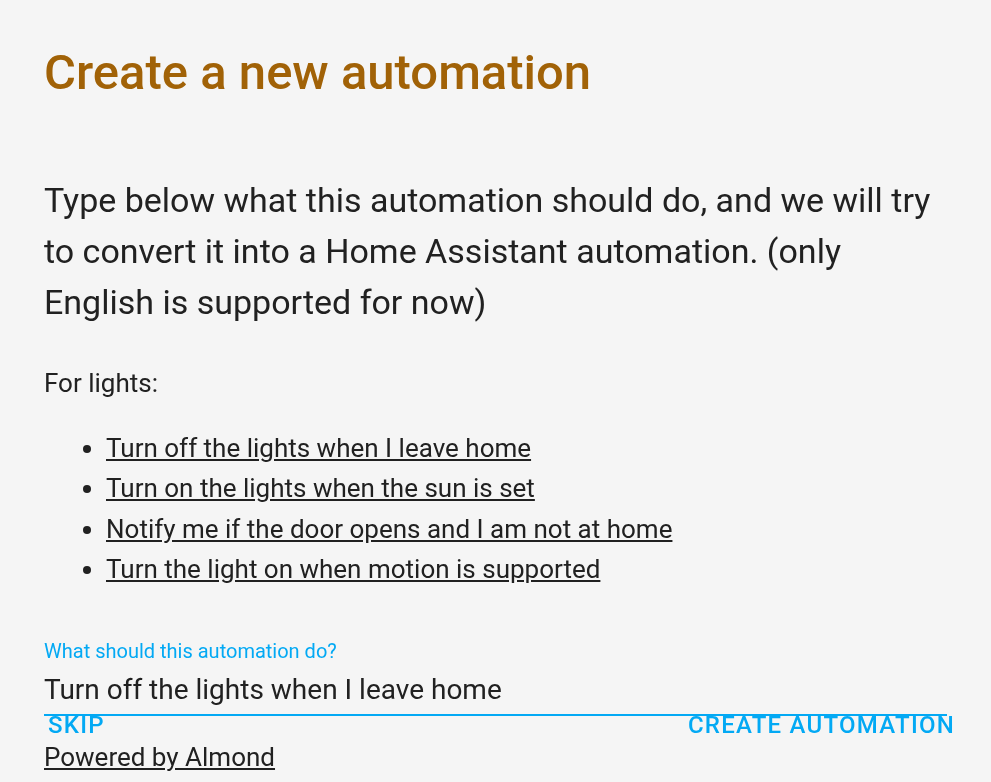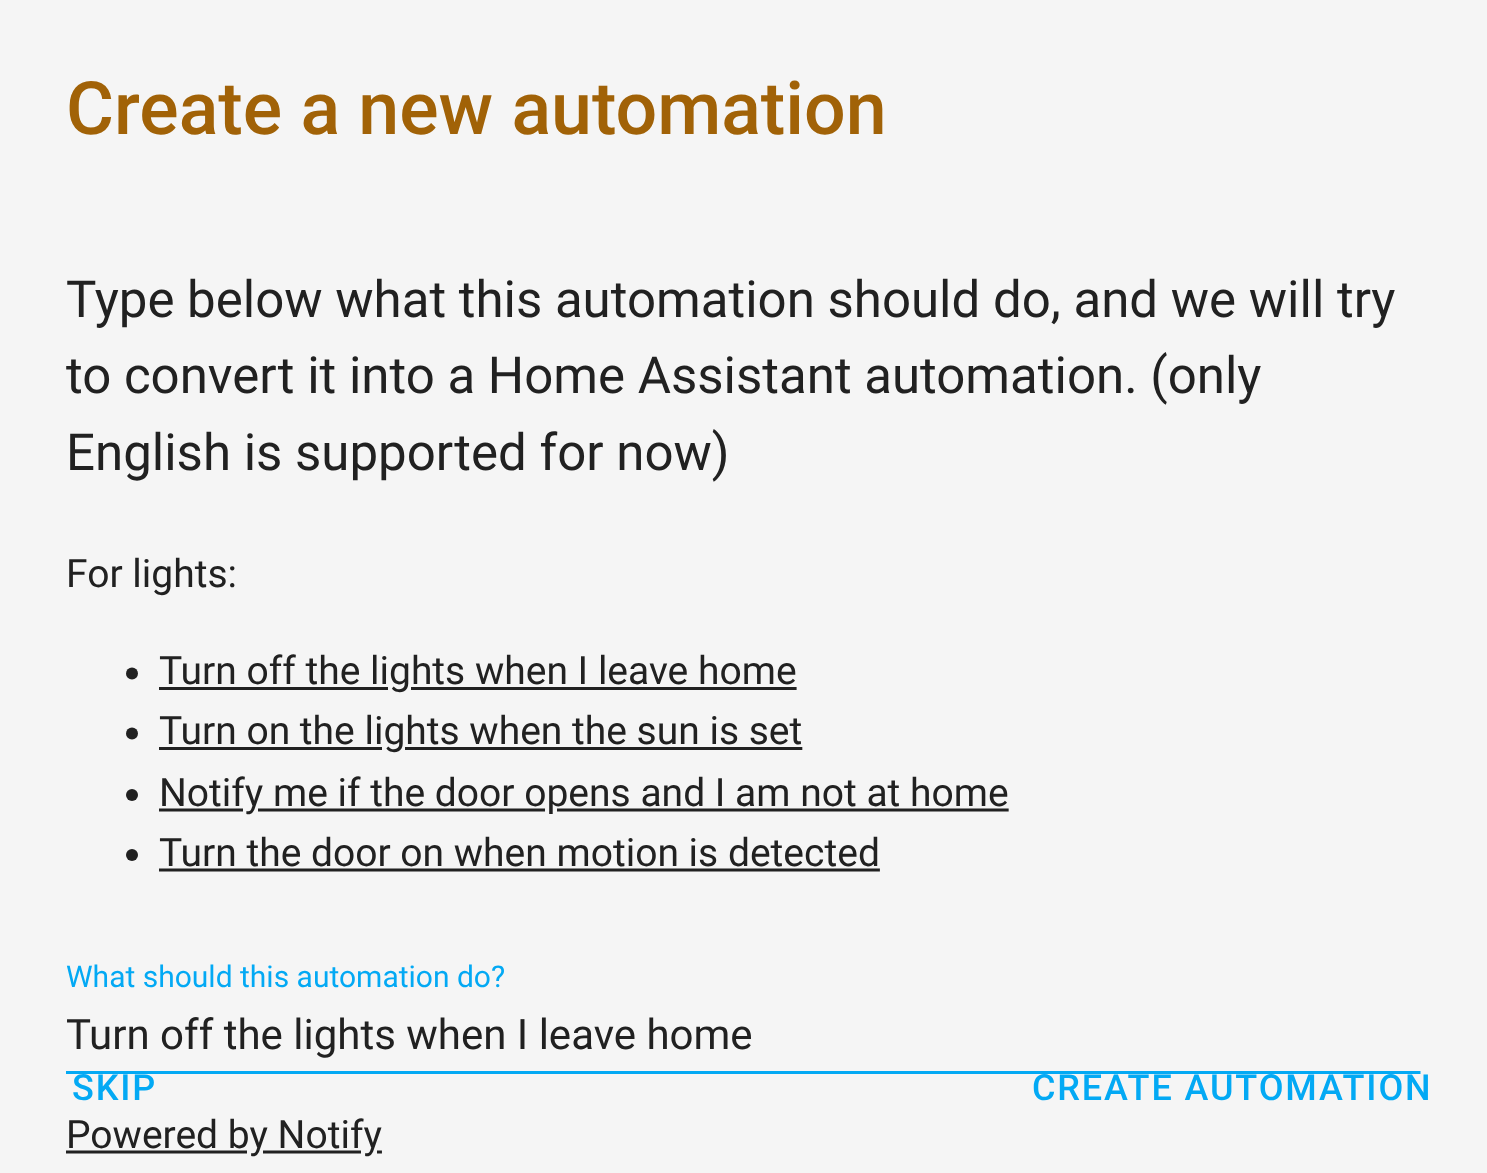--- a/index.html
+++ b/index.html
@@ -123,29 +123,29 @@
 <h1 class="title">Create a new automation</h1>
 
 <p class="description">Type below what this automation should do, and we will try to convert it into a Home Assistant automation. (only English is supported for now)</p>
 
 <p class="examples-label">For lights:</p>
 
 <ul class="examples-list">
   <li><span class="example-link">Turn off the lights when I leave home</span></li>
   <li><span class="example-link">Turn on the lights when the sun is set</span></li>
   <li><span class="example-link">Notify me if the door opens and I am not at home</span></li>
-  <li><span class="example-link">Turn the door on when motion is detected</span></li>
+  <li><span class="example-link">Turn the light on when motion is supported</span></li>
 </ul>
 
 <div class="input-group">
   <label class="input-label">What should this automation do?</label>
   <input type="text" class="text-input" value="Turn off the lights when I leave home" style="">
 </div>
 
-<a class="powered-by">Powered by Notify</a>
+<a class="powered-by">Powered by Almond</a>
 
 <div class="button-row">
   <button class="btn">SKIP</button>
   <button class="btn">CREATE AUTOMATION</button>
 </div>
 
 
 
 
 </body></html>

